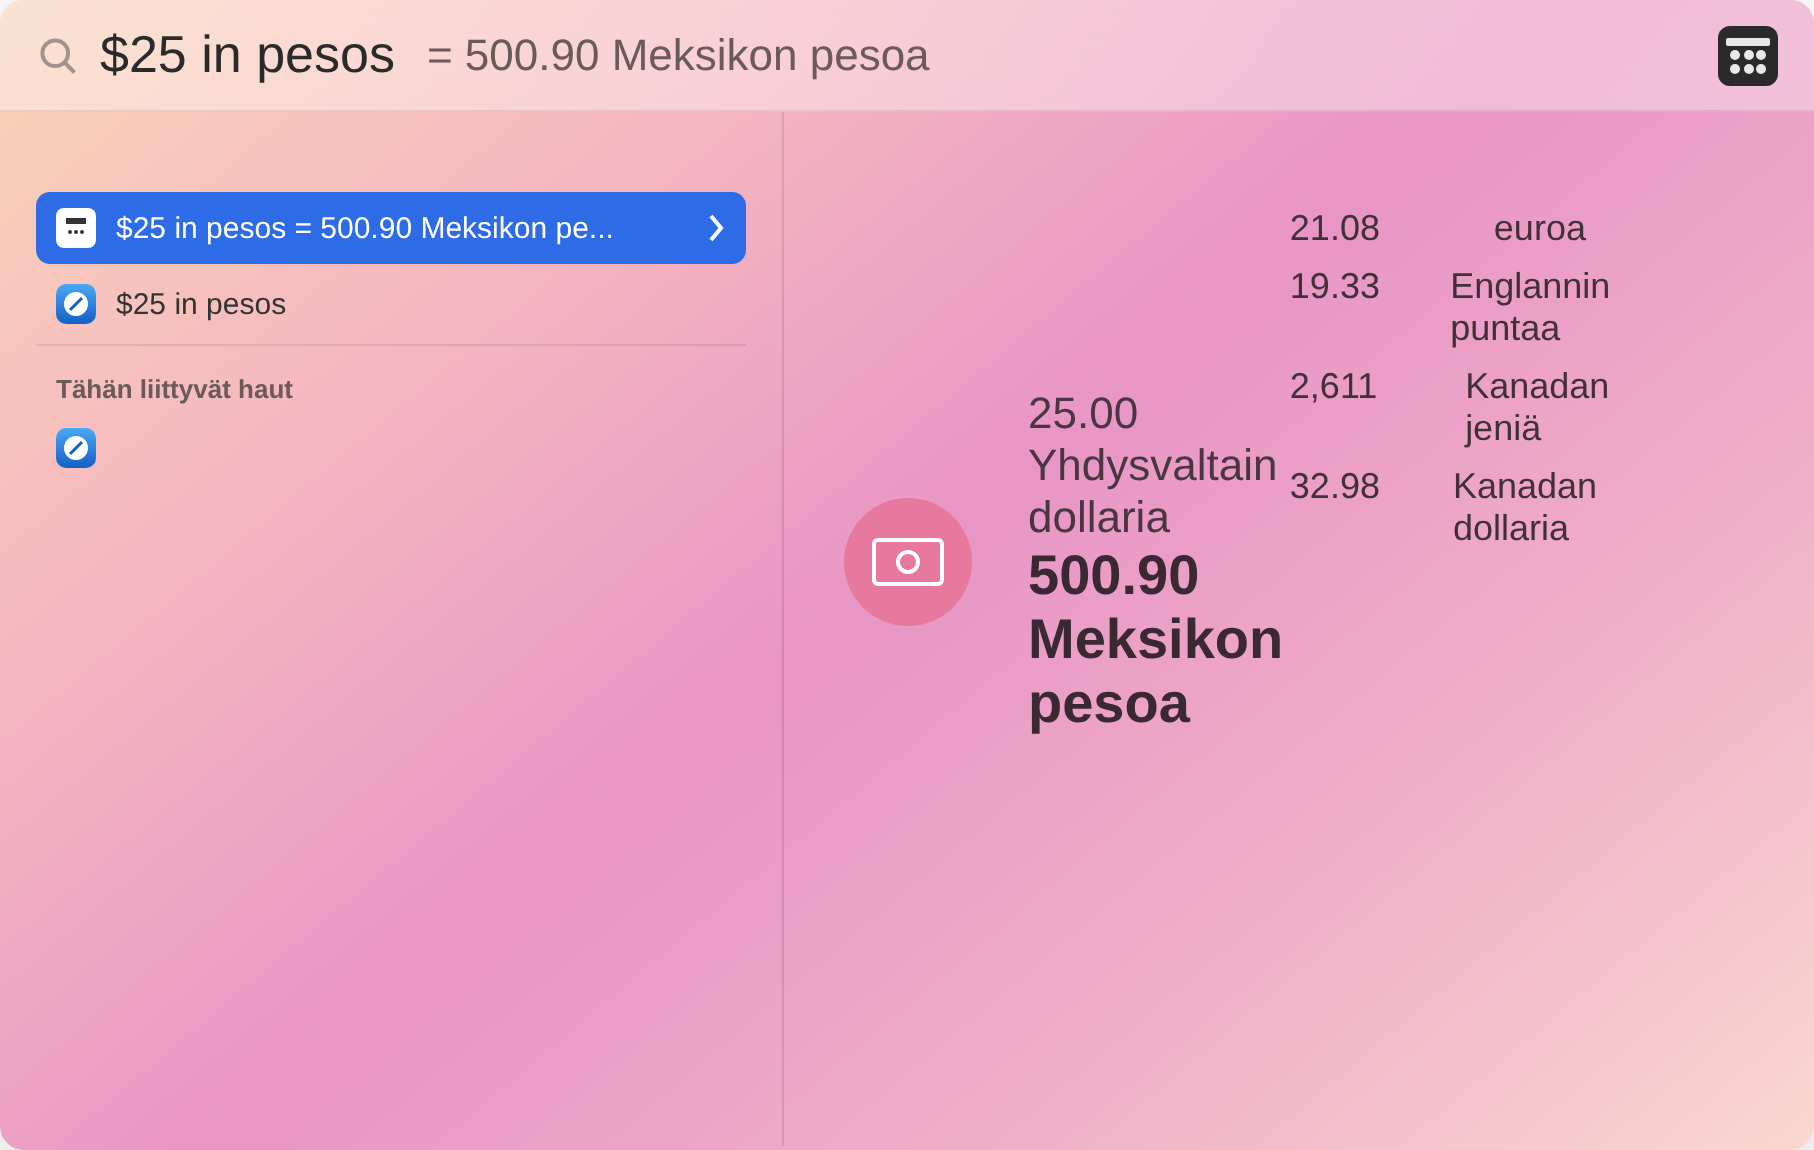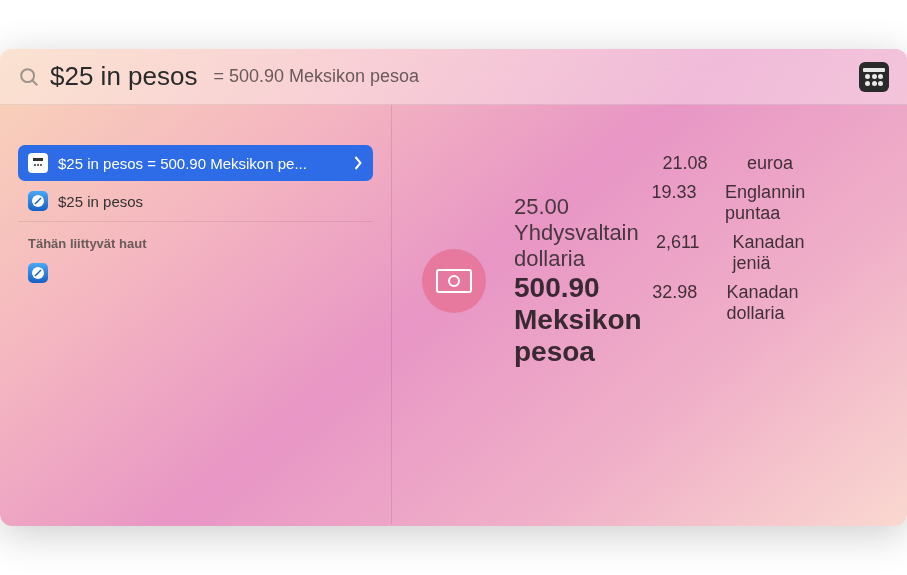--- a/index.html
+++ b/index.html
@@ -2,37 +2,37 @@
 <html><head>
   <meta charset="utf-8">
   <style>
     * { margin: 0; padding: 0; box-sizing: border-box; }
     body {
       font-family: -apple-system, BlinkMacSystemFont, 'Helvetica Neue', sans-serif;
       display: flex; align-items: center; justify-content: center;
       min-height: 100vh; background: #fff;
     }
     .window {
-      width: 907px; height: 477px;
+      width: 907px; height: 575px;
       border-radius: 12px; overflow: hidden;
       box-shadow: 0 8px 40px rgba(0,0,0,0.2);
       position: relative;
       background: linear-gradient(140deg, #f9d4b8 0%, #f5b8c0 25%, #e896c5 50%, #f0b0c8 75%, #fad8d0 100%);
     }
     .search-bar {
       display: flex; align-items: center;
       padding: 12px 18px;
       background: rgba(255,255,255,0.35);
       backdrop-filter: blur(20px);
       border-bottom: 1px solid rgba(0,0,0,0.08);
       gap: 10px;
     }
     .search-icon { width: 22px; height: 22px; flex-shrink: 0; opacity: 0.55; }
     .search-query { font-size: 26px; font-weight: 400; color: #2a2a2a; }
-    .search-answer { font-size: 18px; color: #6a5a5a; margin-left: 6px; }
+    .search-answer { font-size: 22px; color: #6a5a5a; margin-left: 6px; }
     .calc-icon {
       margin-left: auto; width: 30px; height: 30px;
       background: #2a2a2a; border-radius: 6px;
       display: flex; flex-direction: column; justify-content: space-evenly;
       padding: 4px;
     }
     .calc-icon .bar { height: 4px; background: #e8e8e8; border-radius: 1px; }
     .calc-icon .dots { display: flex; justify-content: space-evenly; }
     .calc-icon .d { width: 5px; height: 5px; background: #e8e8e8; border-radius: 50%; }
 
@@ -69,21 +69,21 @@
     .hero-icon {
       width: 64px; height: 64px; border-radius: 50%;
       background: #e7799e; display: flex; align-items: center; justify-content: center;
       flex-shrink: 0;
     }
     .hero-text .line1 { font-size: 22px; color: #4a3640; margin-bottom: 0px; }
     .hero-text .line2 { font-size: 28px; font-weight: 700; color: #3a2832; }
 
     .conversions { margin-left: auto; margin-right: 50px; }
     .conv-row { display: flex; gap: 22px; font-size: 18px; margin-bottom: 8px; color: #423038; }
-    .conv-val { width: 80px; text-align: center; }
+    .conv-val { width: 80px; text-align: left; }
     .conv-label { }
 
     .footer {
       margin-top: auto; text-align: center;
       font-size: 13px; color: #6a5060; padding-bottom: 12px;
       font-weight: 600;
     }
     .footer .brand1 { color: #5a3a8a; font-weight: 700; }
     .footer .brand2 { font-weight: 500; }
   </style>

